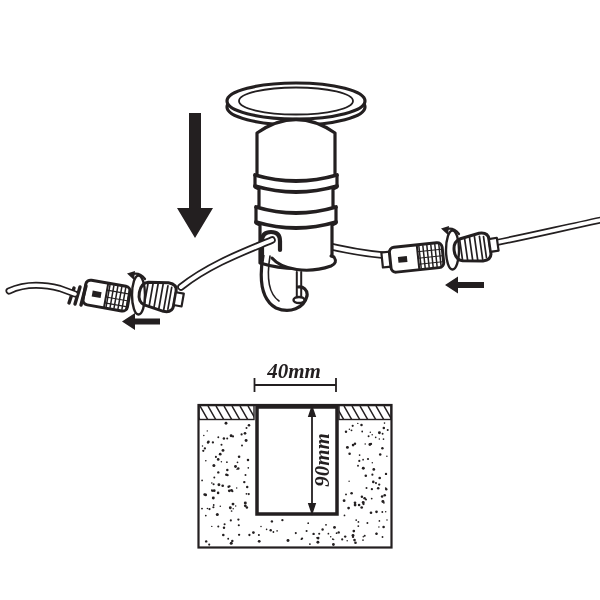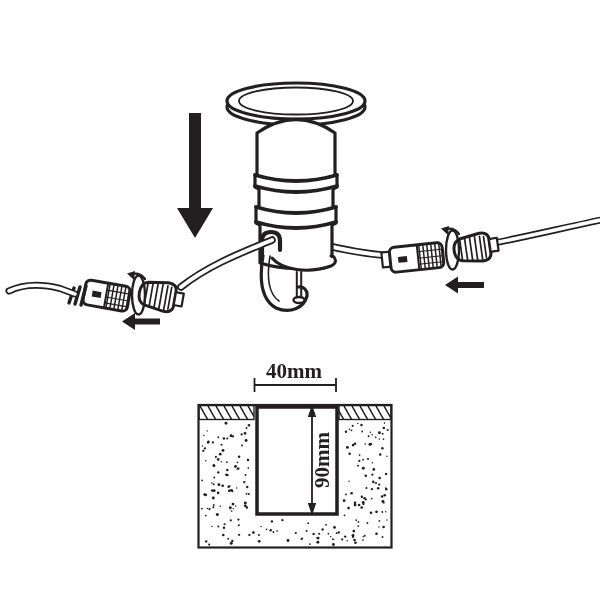--- a/index.html
+++ b/index.html
@@ -1,19 +1,20 @@
 <!DOCTYPE html>
 <html style="--line: #231f20; --bg: #ffffff;"><head>
 <meta charset="utf-8">
 <style>
   :root { --line:#231f20; --bg:#ffffff; }
   html,body { margin:0; padding:0; background:var(--bg); }
   .sheet {
     position:relative; width:600px; height:600px; background:var(--bg);
     font-family:"Liberation Serif", serif;
+    font-style:italic;
   }
   svg { display:block; color:var(--line); }
   text.dim-label {
     font-family:"Liberation Serif", serif;
     font-weight:700; font-size:21px; fill:currentColor;
   }
 </style>
 </head>
 <body>
 

